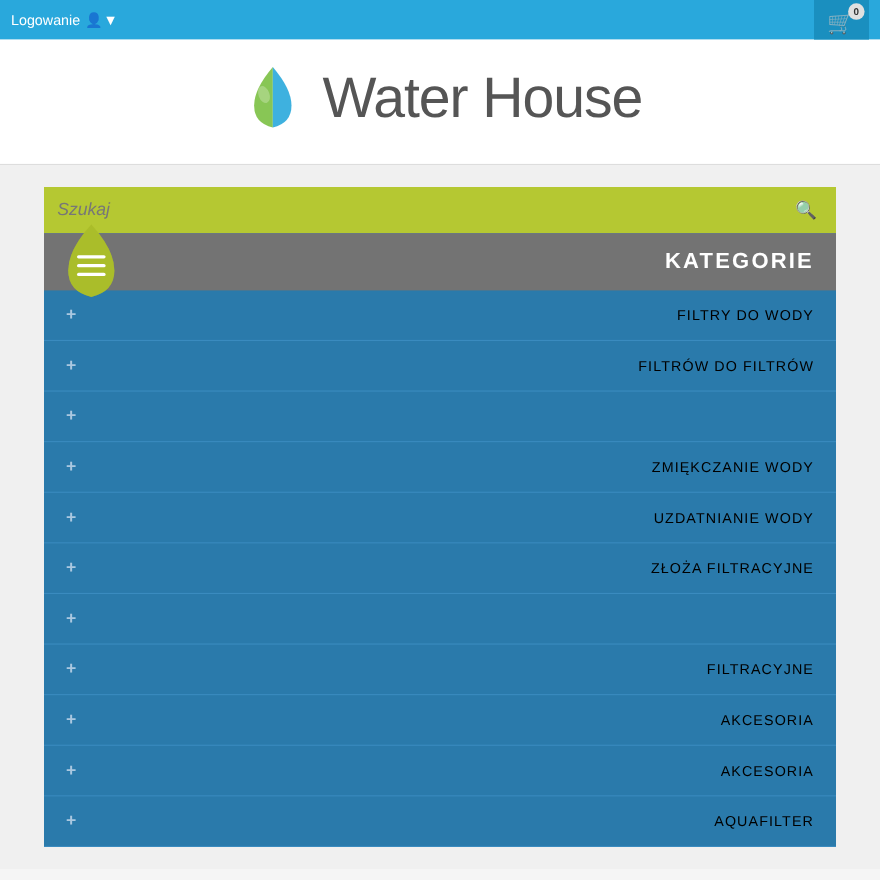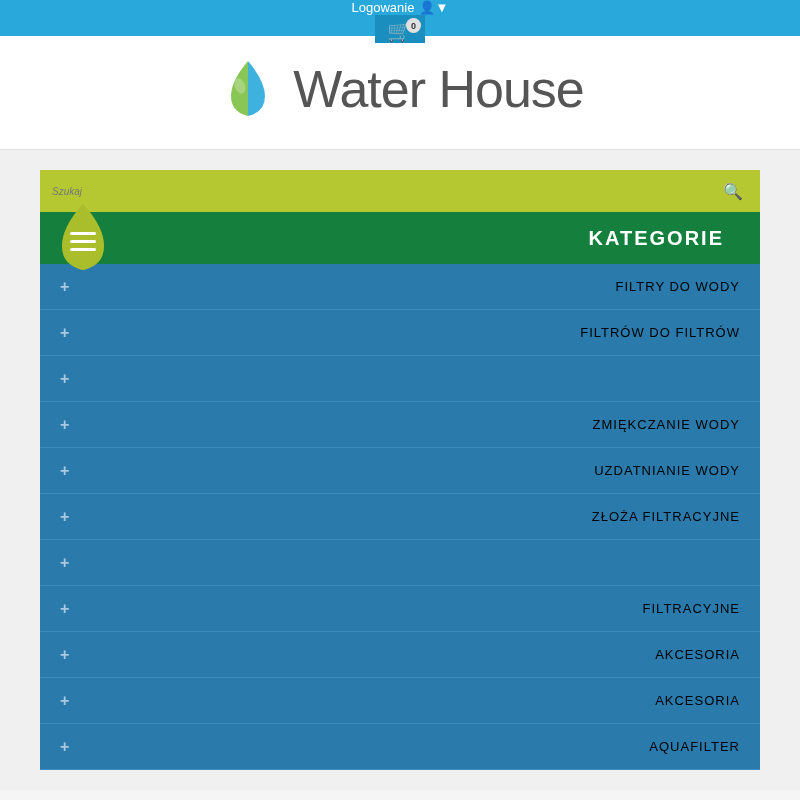--- a/index.html
+++ b/index.html
@@ -12,21 +12,20 @@
     }
 
     
     .top-bar {
       background: #29a8dc;
       display: flex;
       justify-content: space-between;
       align-items: center;
       padding: 0 10px;
       height: 36px;
-      flex-direction: column;
     }
     .top-bar-login {
       color: white;
       font-size: 13px;
       display: flex;
       align-items: center;
       gap: 5px;
     }
     .top-bar-cart {
       background: #1a8fbf;
@@ -79,21 +78,21 @@
       padding: 0 12px;
       height: 42px;
       border-radius: 0;
     }
     .search-input {
       flex: 1;
       background: transparent;
       border: none;
       outline: none;
       color: #555;
-      font-size: 10px;
+      font-size: 16px;
       font-style: italic;
     }
     .search-input::placeholder {
       color: #777;
       font-style: italic;
     }
     .search-btn {
       background: transparent;
       border: none;
       cursor: pointer;
@@ -103,25 +102,25 @@
     }
 
     
     .categories-container {
       background: #2a7aab;
       position: relative;
     }
 
     
     .category-header {
-      background: #15803d;
+      background: #737373;
       display: flex;
       align-items: center;
       justify-content: flex-end;
-      padding: 0 36px;
+      padding: 0 20px;
       height: 52px;
       position: relative;
     }
 
     
     .menu-drop {
       position: absolute;
       left: 0;
       top: -10px;
       width: 85px;

